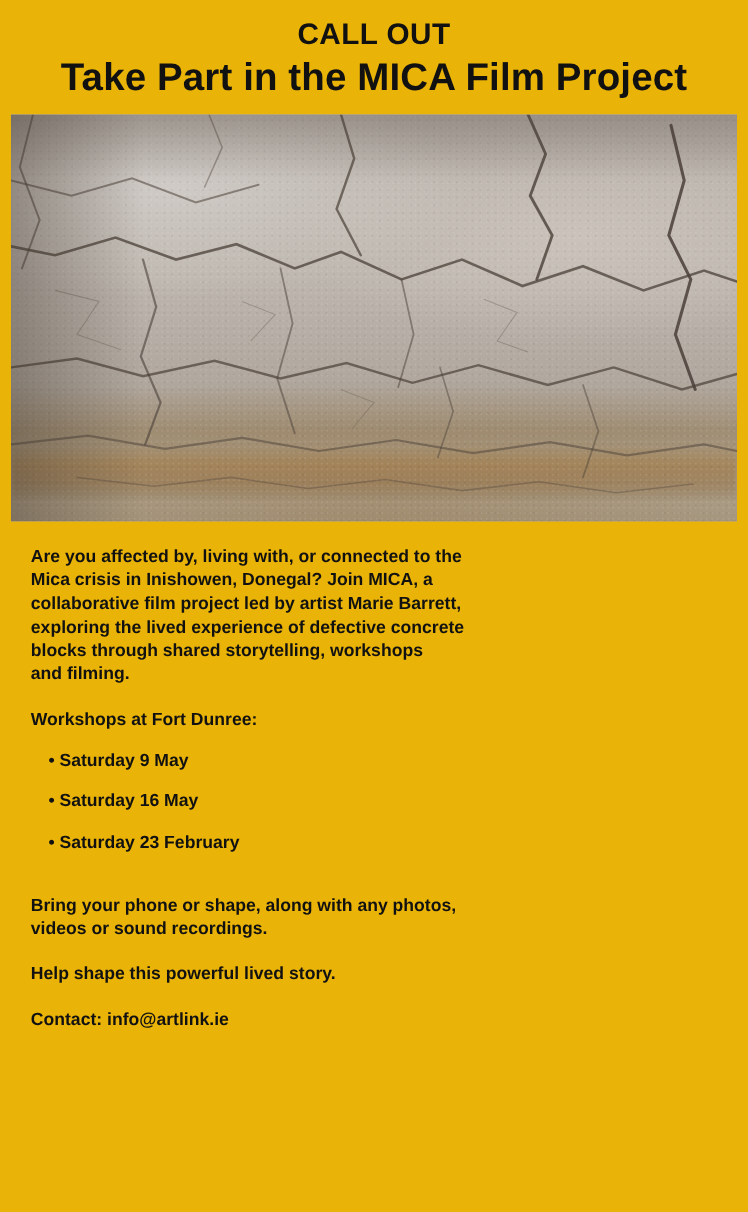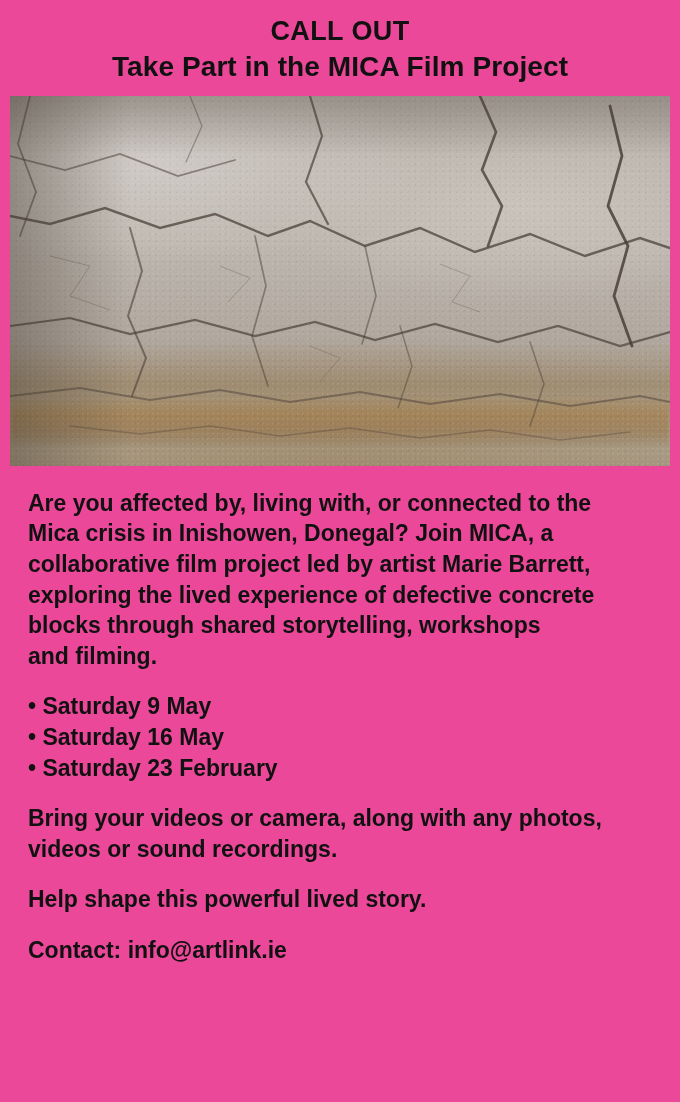--- a/index.html
+++ b/index.html
@@ -11,36 +11,36 @@
     height: 1102px;
     background: #9d8c66;
     font-family: "Liberation Sans", sans-serif;
     color: #111111;
     overflow: hidden;
   }
   .poster {
     width: 680px;
     height: 1102px;
     position: relative;
-    background: #ec4899;
+    background: #eab308;
     box-sizing: border-box;
   }
   .header {
     padding-top: 16px;
     text-align: center;
   }
   .title-line1 {
     font-size: 27px;
     font-weight: bold;
     letter-spacing: 0.4px;
     line-height: 1.18;
     color: #111;
   }
   .title-line2 {
-    font-size: 28px;
+    font-size: 35px;
     font-weight: bold;
     letter-spacing: 0.1px;
     line-height: 1.18;
     color: #111;
     margin-top: 2px;
   }
   .image-wrap {
     position: relative;
     margin: 13px 10px 0 10px;
     width: 660px;
@@ -86,38 +86,38 @@
     background: linear-gradient(90deg, rgba(60,50,40,0.38), rgba(60,50,40,0) 100%);
   }
   .shadow-top {
     position: absolute;
     left: 0; right: 0; top: 0;
     height: 60px;
     background: linear-gradient(180deg, rgba(70,60,50,0.30), rgba(70,60,50,0) 100%);
   }
   .body-text {
     margin: 22px 28px 0 28px;
-    font-size: 23px;
+    font-size: 16px;
     font-weight: bold;
     line-height: 1.33;
     color: #111;
   }
   .para {
     margin: 0 0 20px 0;
     white-space: pre-line;
   }
   .para:last-child {
     margin-bottom: 16px;
   }
   .list-head {
     margin: 0;
     white-space: pre-line;
   }
   .bullet-line {
-    margin: 0;
+    margin: 16px;
   }
   .block-gap {
     height: 20px;
   }
 </style>
 </head>
 <body>
 
 <div class="poster">
 
@@ -161,26 +161,27 @@
 
   <div class="body-text">
     <p class="para">Are you affected by, living with, or connected to the
 Mica crisis in Inishowen, Donegal? Join MICA, a
 collaborative film project led by artist Marie Barrett,
 exploring the lived experience of defective concrete
 blocks through shared storytelling, workshops
 and filming.</p>
 
     <div>
+      <div class="list-head">Workshops at Fort Dunree:</div>
       <div class="bullet-line">• Saturday 9 May</div>
       <div class="bullet-line">• Saturday 16 May</div>
       <div class="bullet-line">• Saturday 23 February</div>
     </div>
 
     <div class="block-gap"></div>
 
-    <p class="para">Bring your videos or camera, along with any photos,
+    <p class="para">Bring your phone or shape, along with any photos,
 videos or sound recordings.</p>
     <p class="para">Help shape this powerful lived story.</p>
     <p class="para">Contact: info@artlink.ie</p>
   </div>
 
 </div>
 
 </body></html>

